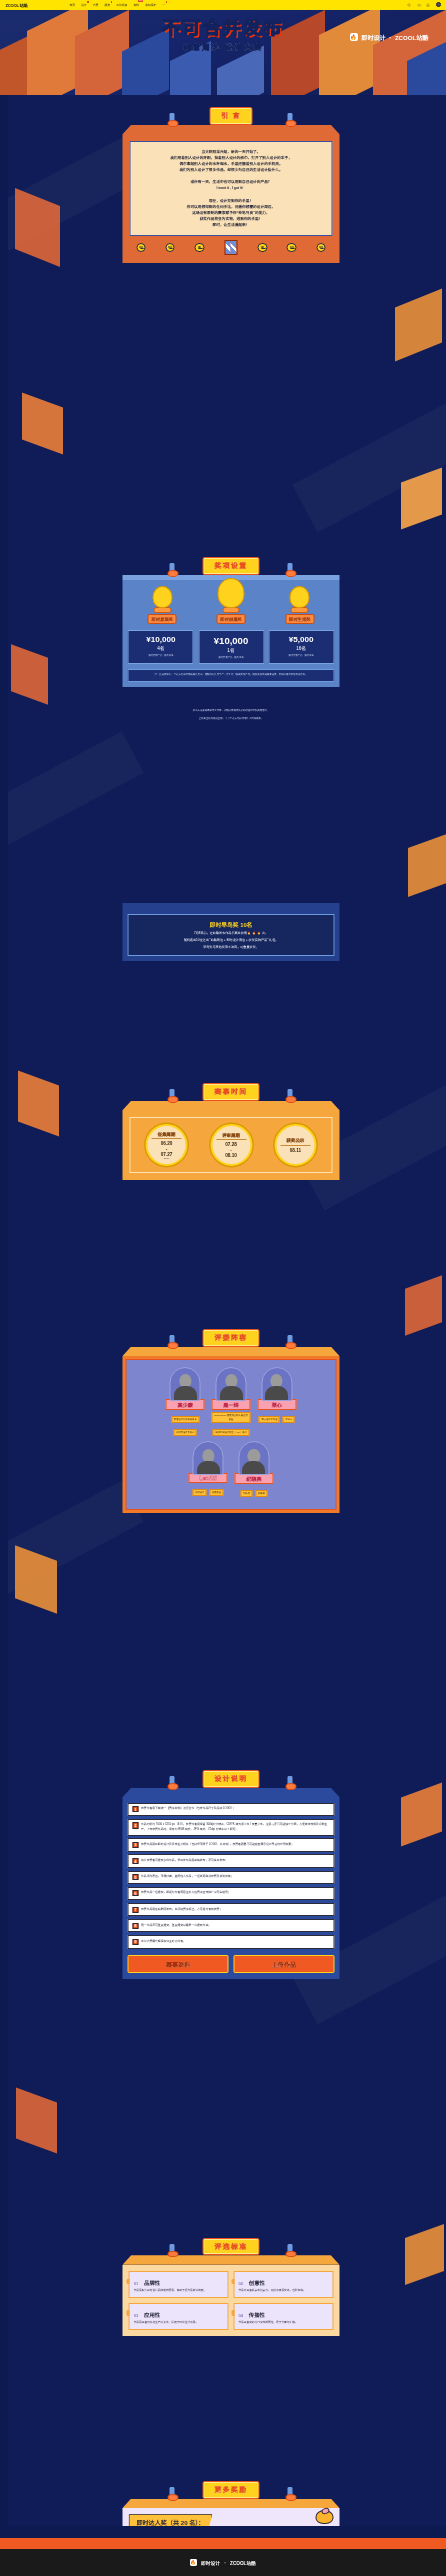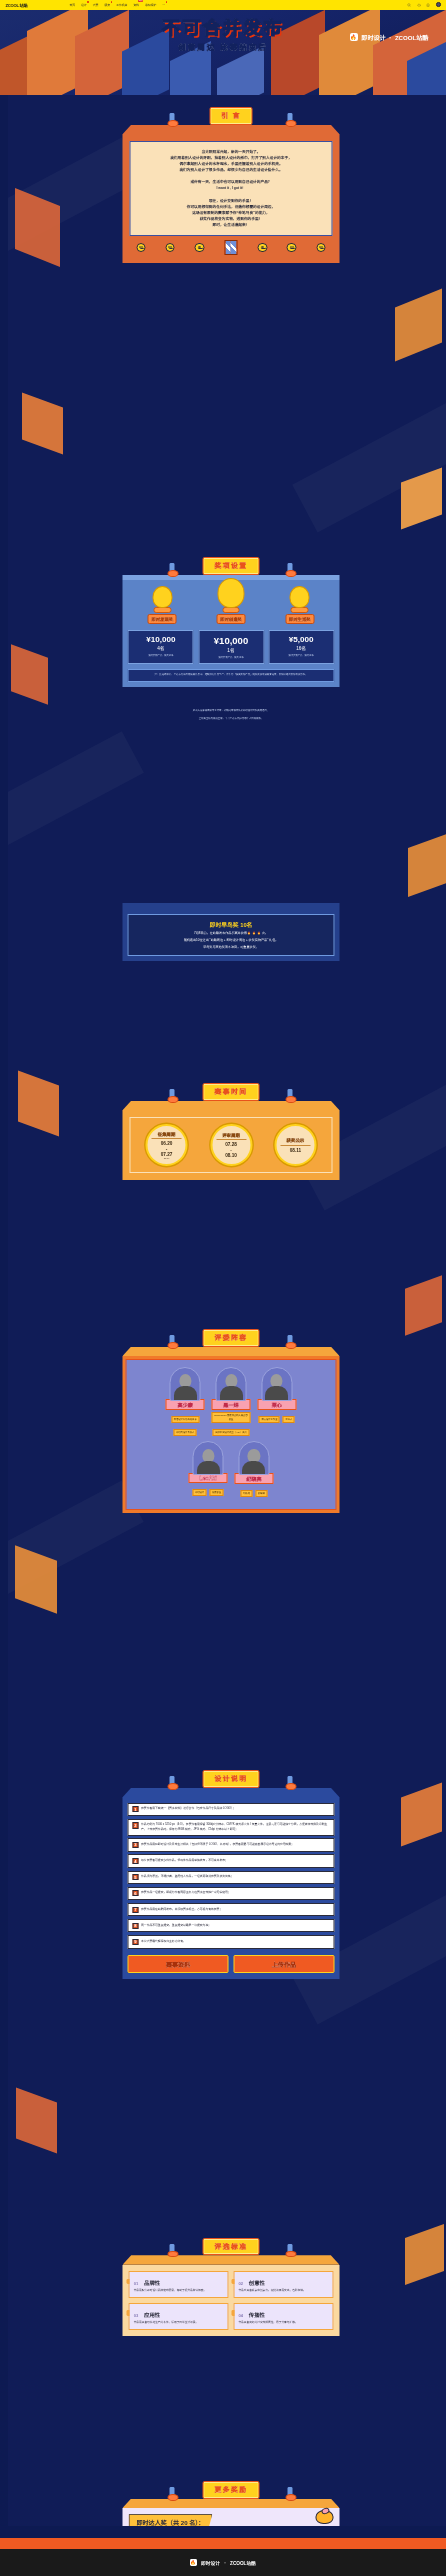--- a/index.html
+++ b/index.html
@@ -249,21 +249,21 @@
     <div class="blk" style="left:122px;top:30.5px;width:47px;height:61px;background:#2b4a9e;"></div>
     <div class="blk" style="left:170px;top:41px;width:41px;height:54px;background:#3a5bb0;"></div>
     <div class="blk" style="left:271px;top:13.6px;width:54px;height:75px;background:#b8482a;"></div>
     <div class="blk" style="left:319px;top:10.2px;width:61px;height:78px;background:#e08a3a;"></div>
     <div class="blk" style="left:373px;top:17px;width:75px;height:75px;background:#d4643a;"></div>
     <div class="blk" style="left:217px;top:47px;width:47px;height:47px;background:#4a68b8;"></div>
     <div class="blk" style="left:407px;top:41px;width:41px;height:54px;background:#2b4a9e;"></div>
   </div>
   <div class="hero-title">
     <div class="ht-main">不可合并发布</div>
-    <div class="ht-sub">创意周边 比赛结束后</div>
+    <div class="ht-sub">创意周边 设计大赛</div>
   </div>
   <div class="hero-brand">
     <span class="hb-logo">
         <span>🔥</span>
       </span>
     <span class="hb-t">即时设计</span>
     <span class="hb-x">×</span>
     <span class="hb-t">ZCOOL站酷</span>
   </div>
 </div>

